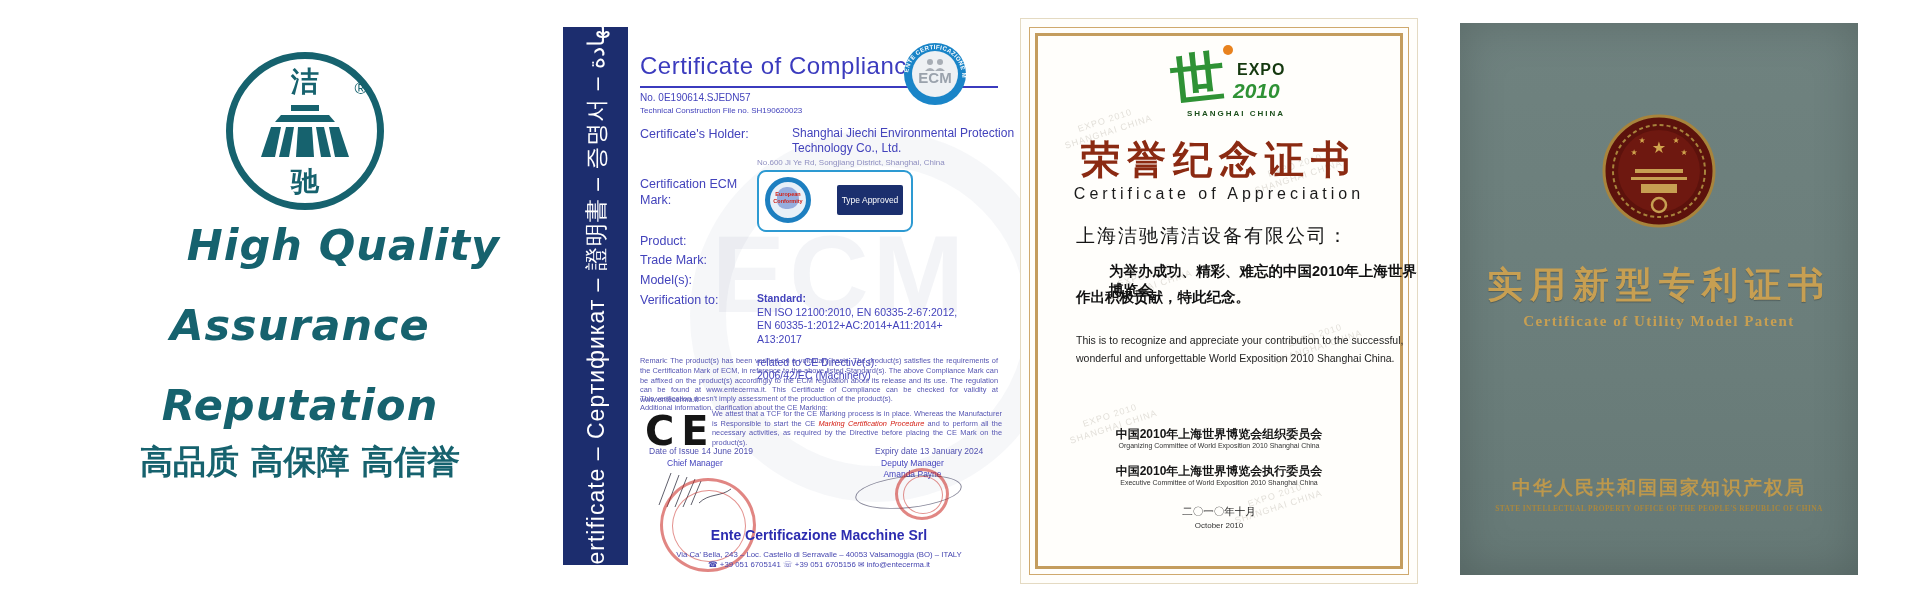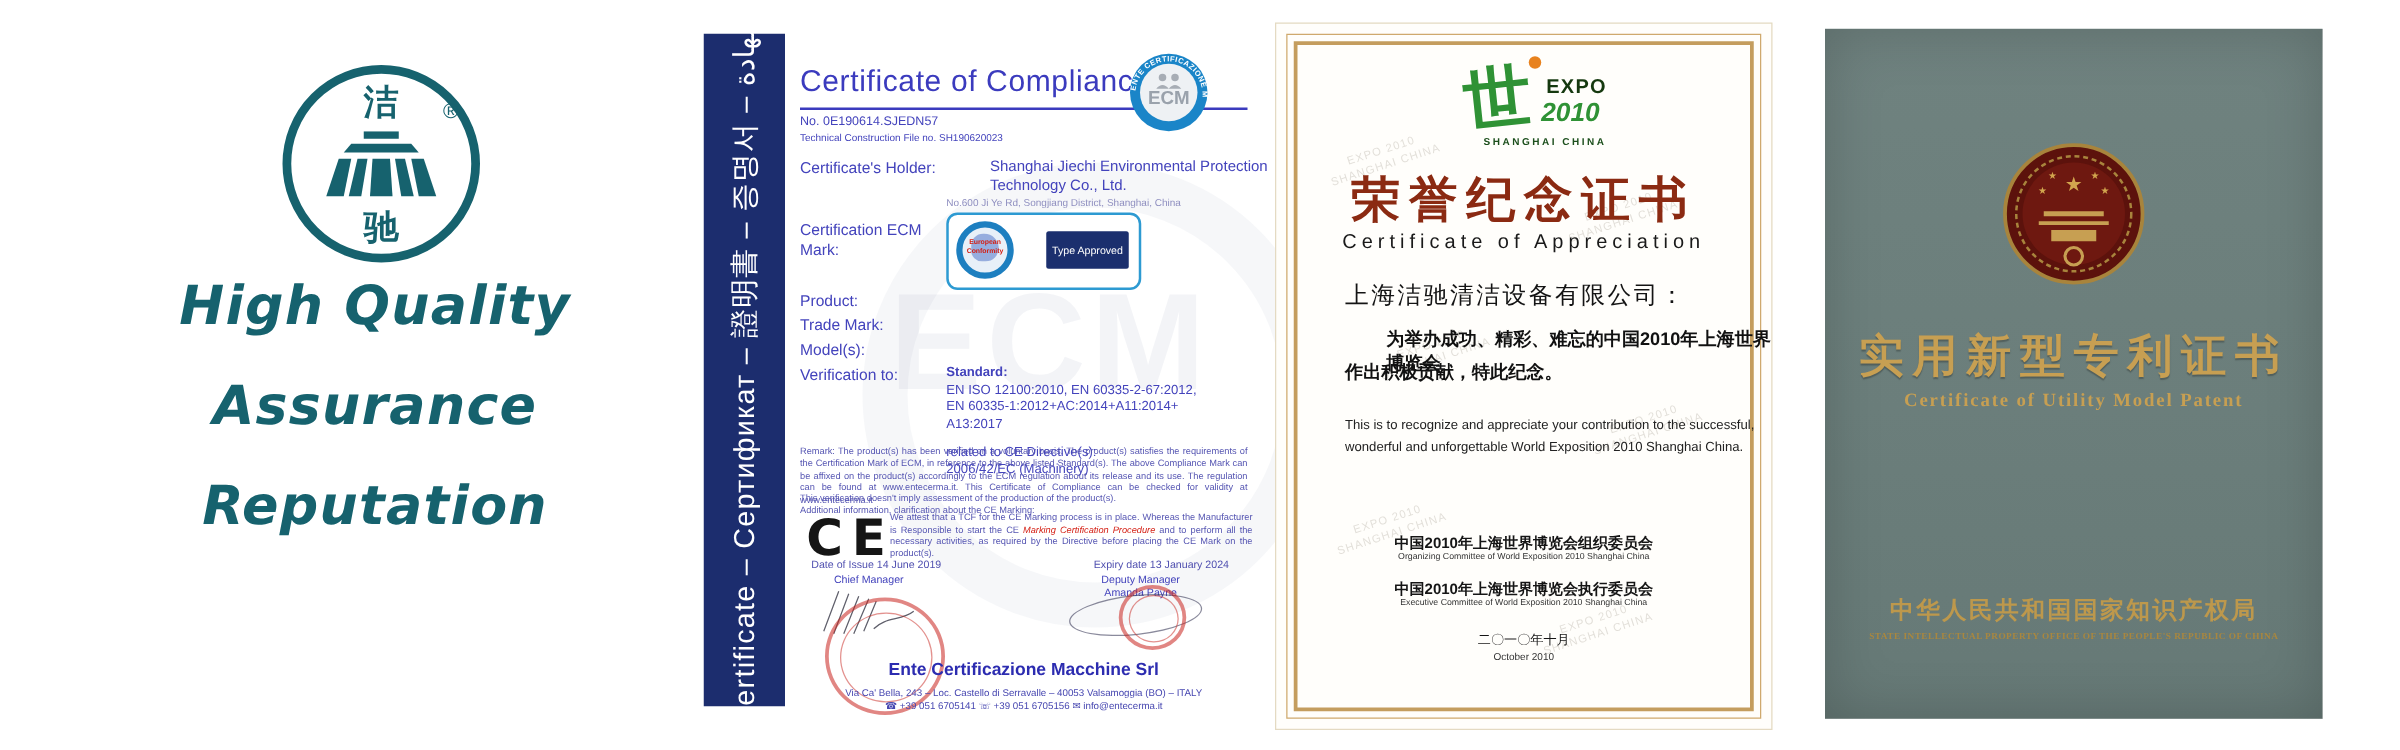--- a/index.html
+++ b/index.html
@@ -8,21 +8,21 @@
   .abs{position:absolute;}
   #brand-logo{left:226px;top:52px;width:144px;height:144px;border:7px solid #16626e;border-radius:50%;}
   #brand-logo .ch-top{position:absolute;top:4px;left:50%;transform:translateX(-50%);
       font-size:28px;font-weight:bold;color:#16626e;}
   #brand-logo .rmark{position:absolute;top:20px;right:10px;font-size:17px;color:#16626e;}
   #brand-logo svg{position:absolute;top:46px;left:50%;transform:translateX(-50%);}
   #brand-logo .ch-bot{position:absolute;bottom:2px;left:50%;transform:translateX(-50%);
       font-size:28px;font-weight:bold;color:#16626e;}
   .slogan{left:100px;width:400px;text-align:center;font-style:italic;font-weight:bold;
       font-size:43px;letter-spacing:1px;color:#16626e;font-family:"DejaVu Sans",sans-serif;}
-  #slogan-1{top:220px;} #slogan-2{top:300px;} #slogan-3{top:380px;}
+  #slogan-1{top:220px;text-align:right;} #slogan-2{top:300px;} #slogan-3{top:380px;}
   #slogan-cn{left:70px;width:460px;top:440px;text-align:center;font-size:33px;font-weight:900;
       color:#16626e;font-family:"DejaVu Sans",sans-serif;}
 
   
   #comp-band{left:563px;top:27px;width:65px;height:538px;background:#1c2d6e;}
   #comp-band span{position:absolute;left:50%;top:50%;transform:translate(-50%,-50%) rotate(-90deg);
       white-space:nowrap;color:#fff;font-size:23px;letter-spacing:1px;}
   .comp-blue{color:#4343bc;}
   #comp-title{left:640px;top:52px;width:358px;font-size:24px;color:#3b3bbe;
       border-bottom:2px solid #3b3bbe;padding-bottom:6px;letter-spacing:.5px;}
@@ -135,20 +135,21 @@
       <polygon points="29,22 37,22 32,52 22,52" fill="#16626e"></polygon>
       <polygon points="41,22 55,22 57,52 39,52" fill="#16626e"></polygon>
       <polygon points="59,22 67,22 74,52 64,52" fill="#16626e"></polygon>
       <polygon points="72,22 82,22 92,52 78,52" fill="#16626e"></polygon>
     </svg>
     <span class="ch-bot">驰</span>
   </div>
   <div class="abs slogan" id="slogan-1">High Quality</div>
   <div class="abs slogan" id="slogan-2">Assurance</div>
   <div class="abs slogan" id="slogan-3">Reputation</div>
+  <div class="abs" id="slogan-cn">高品质 高保障 高信誉</div>
 
   <div class="abs" id="comp-wm"></div>
   <div class="abs" id="comp-wm-txt">ECM</div>
 
   <div class="abs" id="comp-band">
     <span>Certificate – Сертификат – 證明書 – 증명서 – شهادة</span>
   </div>
 
   <div class="abs" id="comp-title">Certificate of Compliance</div>
   <div class="abs comp-blue" id="comp-no">No. 0E190614.SJEDN57</div>

